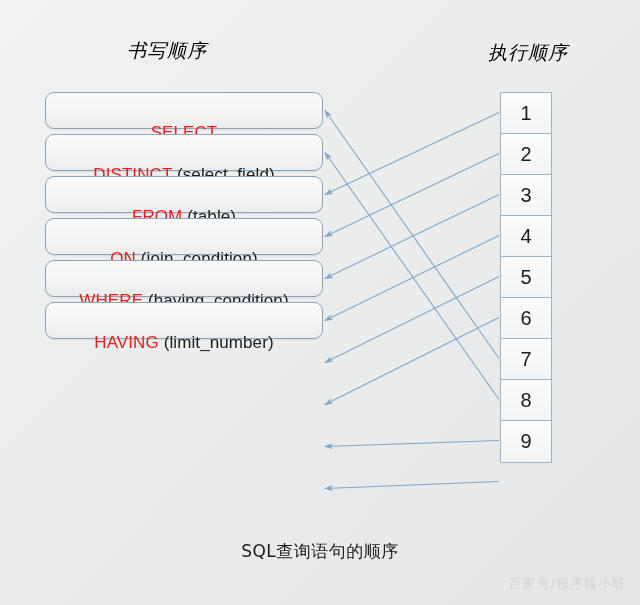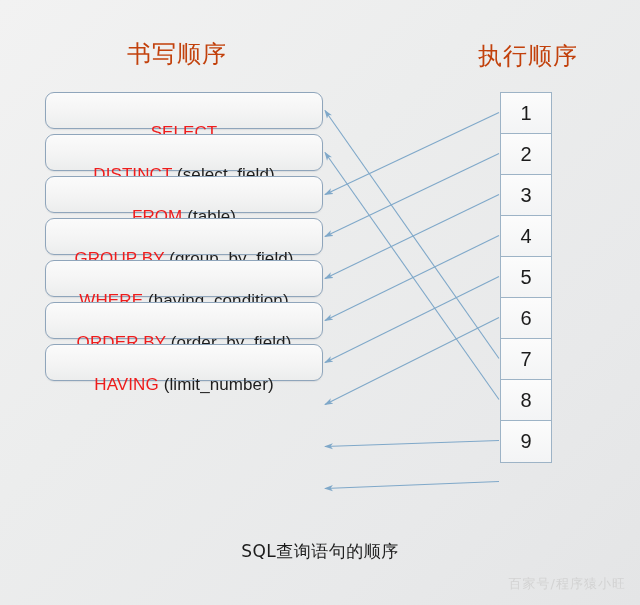--- a/index.html
+++ b/index.html
@@ -11,28 +11,29 @@
     height: 605px;
     position: relative;
     overflow: hidden;
     font-family: "Liberation Sans", "DejaVu Sans", sans-serif;
     background: linear-gradient(135deg, #f2f2f2 0%, #eceded 40%, #e8e9ea 75%, #e4e5e6 100%);
   }
 
   
   .col-title {
     position: absolute;
-    font-size: 24px;
-    color: #c2410c;
+    font-size: 19px;
+    color: #000000;
     letter-spacing: 1px;
     white-space: nowrap;
     font-family: "DejaVu Sans", "Liberation Sans", sans-serif;
+    font-style: italic;
   }
   #title-write  { left: 127px; top: 38px; }
-  #title-exec   { left: 478px; top: 40px; }
+  #title-exec   { left: 488px; top: 40px; }
 
   .caption {
     position: absolute;
     left: 0;
     right: 0;
     top: 540px;
     text-align: center;
     font-size: 17px;
     color: #1c1c1c;
     letter-spacing: .5px;
@@ -127,27 +128,24 @@
       <div class="clause-box">
         <span class="clause-text"><span class="kw">SELECT</span></span>
       </div>
       <div class="clause-box">
         <span class="clause-text"><span class="kw">DISTINCT</span><span> (select_field)</span></span>
       </div>
       <div class="clause-box">
         <span class="clause-text"><span class="kw">FROM</span><span> (table)</span></span>
       </div>
       <div class="clause-box">
-        <span class="clause-text"><span class="kw">GROUP BY</span><span> (group_by_field)</span></span>
+        <span class="clause-text"><span class="kw">ON</span><span> (join_condition)</span></span>
       </div>
       <div class="clause-box">
         <span class="clause-text"><span class="kw">WHERE</span><span> (having_condition)</span></span>
-      </div>
-      <div class="clause-box">
-        <span class="clause-text"><span class="kw">ORDER BY</span><span> (order_by_field)</span></span>
       </div>
       <div class="clause-box">
         <span class="clause-text"><span class="kw">HAVING</span><span> (limit_number)</span></span>
       </div>
     </div>
 
   <div id="number-column">
       <div class="num-cell">1</div>
       <div class="num-cell">2</div>
       <div class="num-cell">3</div>

